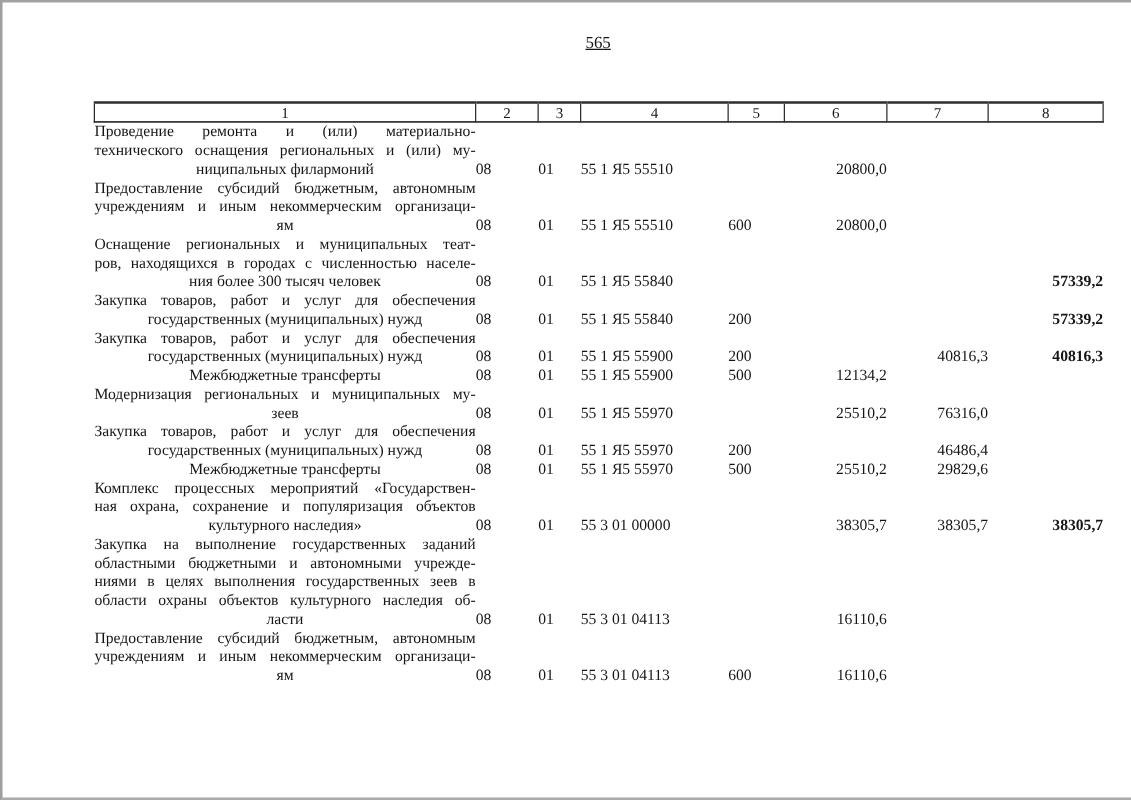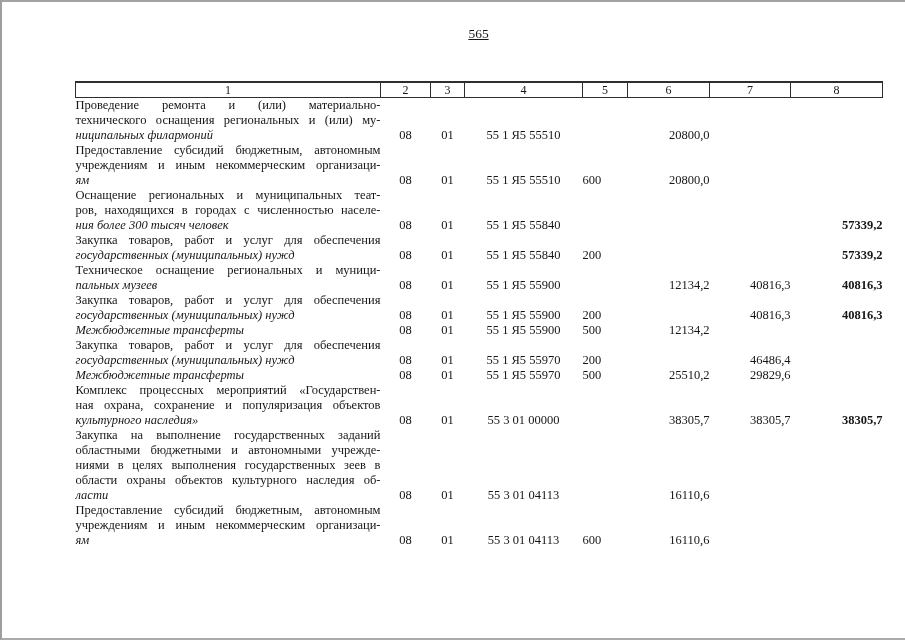--- a/index.html
+++ b/index.html
@@ -47,27 +47,27 @@
     padding: 0;
     height: 14px;
     font-size: 12px;
     line-height: 13px;
   }
   table.budget tbody td {
     padding: 0;
     vertical-align: bottom;
   }
   td.c1 { padding: 0 2px 0 5px; }
-  td.c2, td.c3, td.c4 { text-align: center; }
+  td.c2, td.c3, td.c4 { }
   td.c5 { padding-right: 3px;  }
   td.c6 { text-align: right; padding-right: 7px;  }
   td.c7 { text-align: right; padding-right: 1px;  }
   td.c8 { text-align: right; padding-right: 11px; font-weight: bold; }
   .jl { text-align: justify; text-align-last: justify; }
-  .ll { text-align: left; font-style: italic; }
+  .ll { text-align: center; }
 </style>
 </head>
 <body>
 
 <div class="page">
   <div class="pageno">565</div>
 
   <table class="budget">
     <colgroup>
         <col style="width: 305px;">
@@ -142,33 +142,20 @@
           <td class="c2">08</td>
           <td class="c3">01</td>
           <td class="c4">55 1 Я5 55840</td>
           <td class="c5">200</td>
           <td class="c6"></td>
           <td class="c7"></td>
           <td class="c8">57339,2</td>
         </tr>
         <tr>
           <td class="c1">
-            <div class="jl">Техническое оснащение региональных и муници-</div>
-            <div class="ll">пальных музеев</div>
-          </td>
-          <td class="c2">08</td>
-          <td class="c3">01</td>
-          <td class="c4">55 1 Я5 55900</td>
-          <td class="c5"></td>
-          <td class="c6">12134,2</td>
-          <td class="c7">40816,3</td>
-          <td class="c8">40816,3</td>
-        </tr>
-        <tr>
-          <td class="c1">
             <div class="jl">Закупка товаров, работ и услуг для обеспечения</div>
             <div class="ll">государственных (муниципальных) нужд</div>
           </td>
           <td class="c2">08</td>
           <td class="c3">01</td>
           <td class="c4">55 1 Я5 55900</td>
           <td class="c5">200</td>
           <td class="c6"></td>
           <td class="c7">40816,3</td>
           <td class="c8">40816,3</td>
@@ -176,20 +163,33 @@
         <tr>
           <td class="c1">
             <div class="ll">Межбюджетные трансферты</div>
           </td>
           <td class="c2">08</td>
           <td class="c3">01</td>
           <td class="c4">55 1 Я5 55900</td>
           <td class="c5">500</td>
           <td class="c6">12134,2</td>
           <td class="c7"></td>
+          <td class="c8"></td>
+        </tr>
+        <tr>
+          <td class="c1">
+            <div class="jl">Модернизация региональных и муниципальных му-</div>
+            <div class="ll">зеев</div>
+          </td>
+          <td class="c2">08</td>
+          <td class="c3">01</td>
+          <td class="c4">55 1 Я5 55970</td>
+          <td class="c5"></td>
+          <td class="c6">25510,2</td>
+          <td class="c7">76316,0</td>
           <td class="c8"></td>
         </tr>
         <tr>
           <td class="c1">
             <div class="jl">Закупка товаров, работ и услуг для обеспечения</div>
             <div class="ll">государственных (муниципальных) нужд</div>
           </td>
           <td class="c2">08</td>
           <td class="c3">01</td>
           <td class="c4">55 1 Я5 55970</td>

